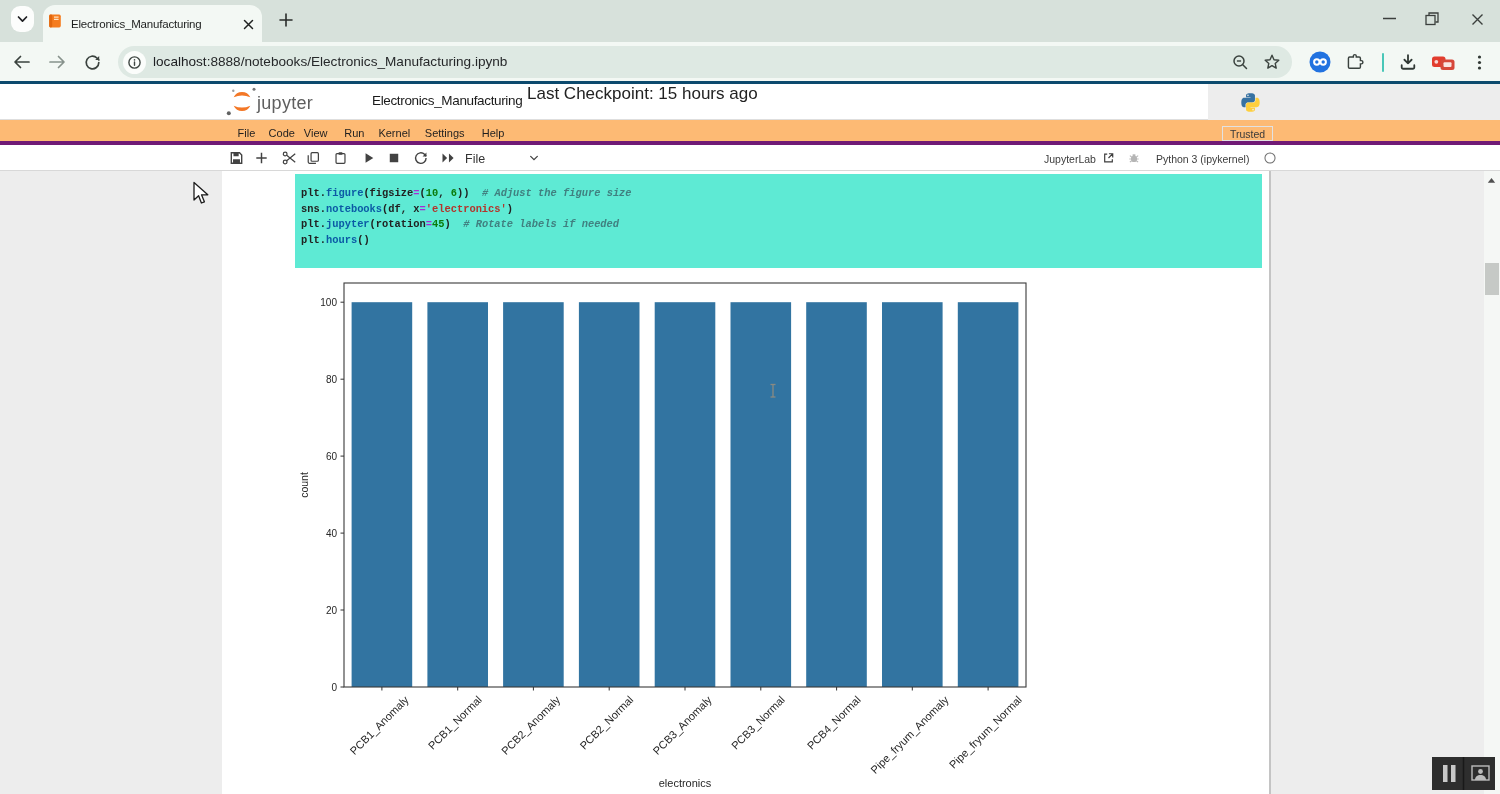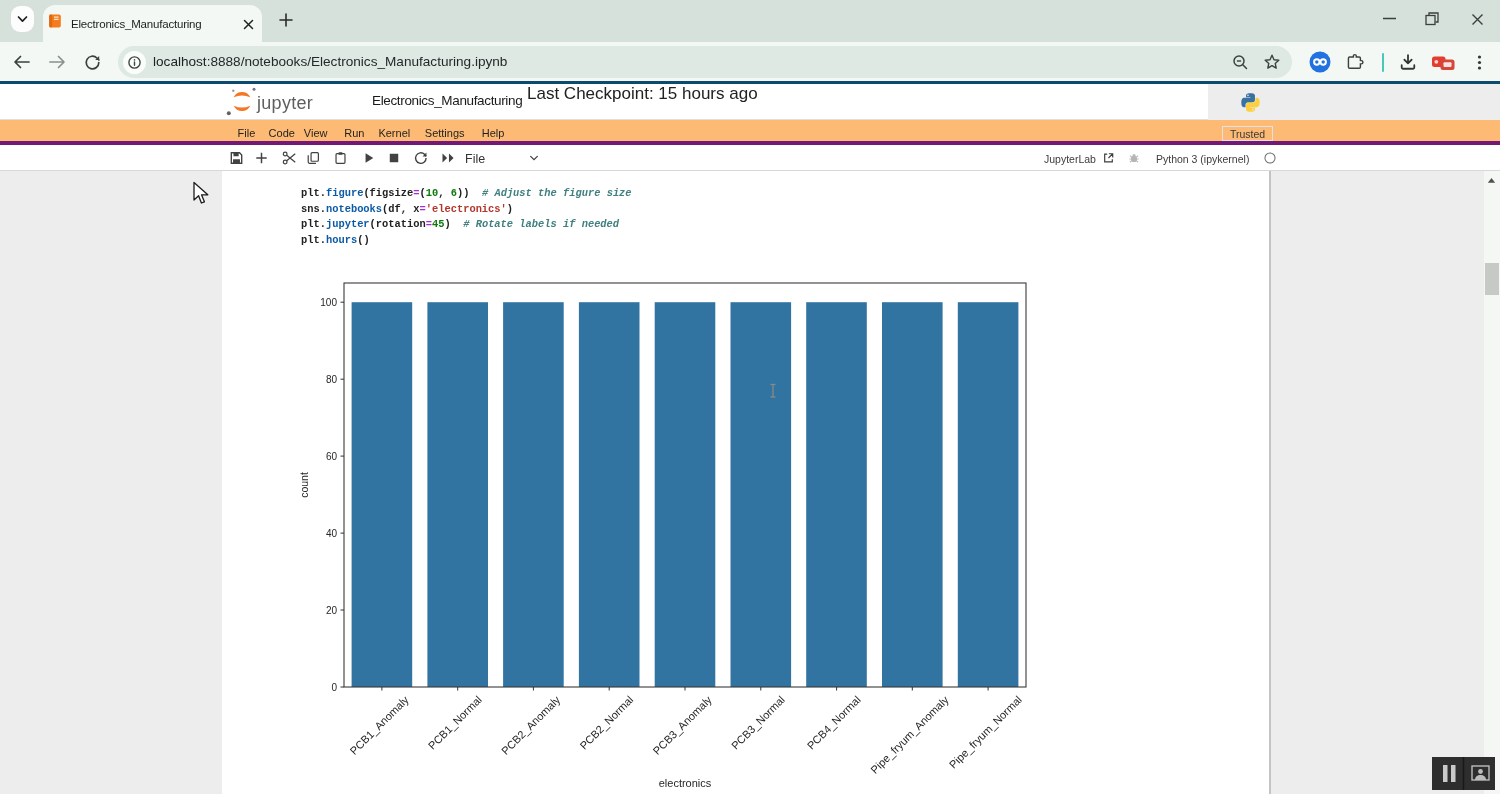--- a/index.html
+++ b/index.html
@@ -19,21 +19,21 @@
 #jmenu{left:0;top:120px;width:1500px;height:25px;background:#fdba74;border-bottom:4px solid #701a75;font-size:11px;color:#1f1f1f}
 #jmenu span{position:absolute;top:6.5px}
 #trusted{left:1222px;top:6px;width:51px;height:15px;border:1px solid #e2e2e2;font-size:10.5px;color:#3a3a3a;text-align:center;line-height:14px}
 #jtool{left:0;top:145px;width:1500px;height:26px;background:#fff;border-bottom:1px solid #d8d8d8}
 #jtool svg{position:absolute;top:50%;transform:translateY(-50%)}
 .tlbl{position:absolute;font-size:10.3px;color:#333;top:8px}
 
 #content{left:0;top:171px;width:1500px;height:623px;background:#ededed}
 #white{left:222px;top:0;width:1047px;height:623px;background:#fff}
 #vline{left:1269px;top:0;width:1.5px;height:623px;background:#c4c4c4}
-#cell{left:295px;top:2.5px;width:967px;height:94.5px;background:#ffffff}
+#cell{left:295px;top:2.5px;width:967px;height:94.5px;background:#5eead4}
 #code{left:6px;top:12.5px;font:600 10.4px/15.6px "Liberation Mono",monospace;white-space:pre;color:#212121}
 #code i{font-style:italic;color:#408080}
 #code .p{color:#0b5aa5;font-style:normal}
 #code .o{color:#a62cd6}
 #code .n{color:#0a7a0a}
 #code .s{color:#b3352c}
 
 #sbar{left:1483.5px;top:0;width:16.5px;height:623px;background:#f5f7f5}
 #sthumb{left:1px;top:92px;width:14px;height:32px;background:#c6c9c6}
 </style></head>

